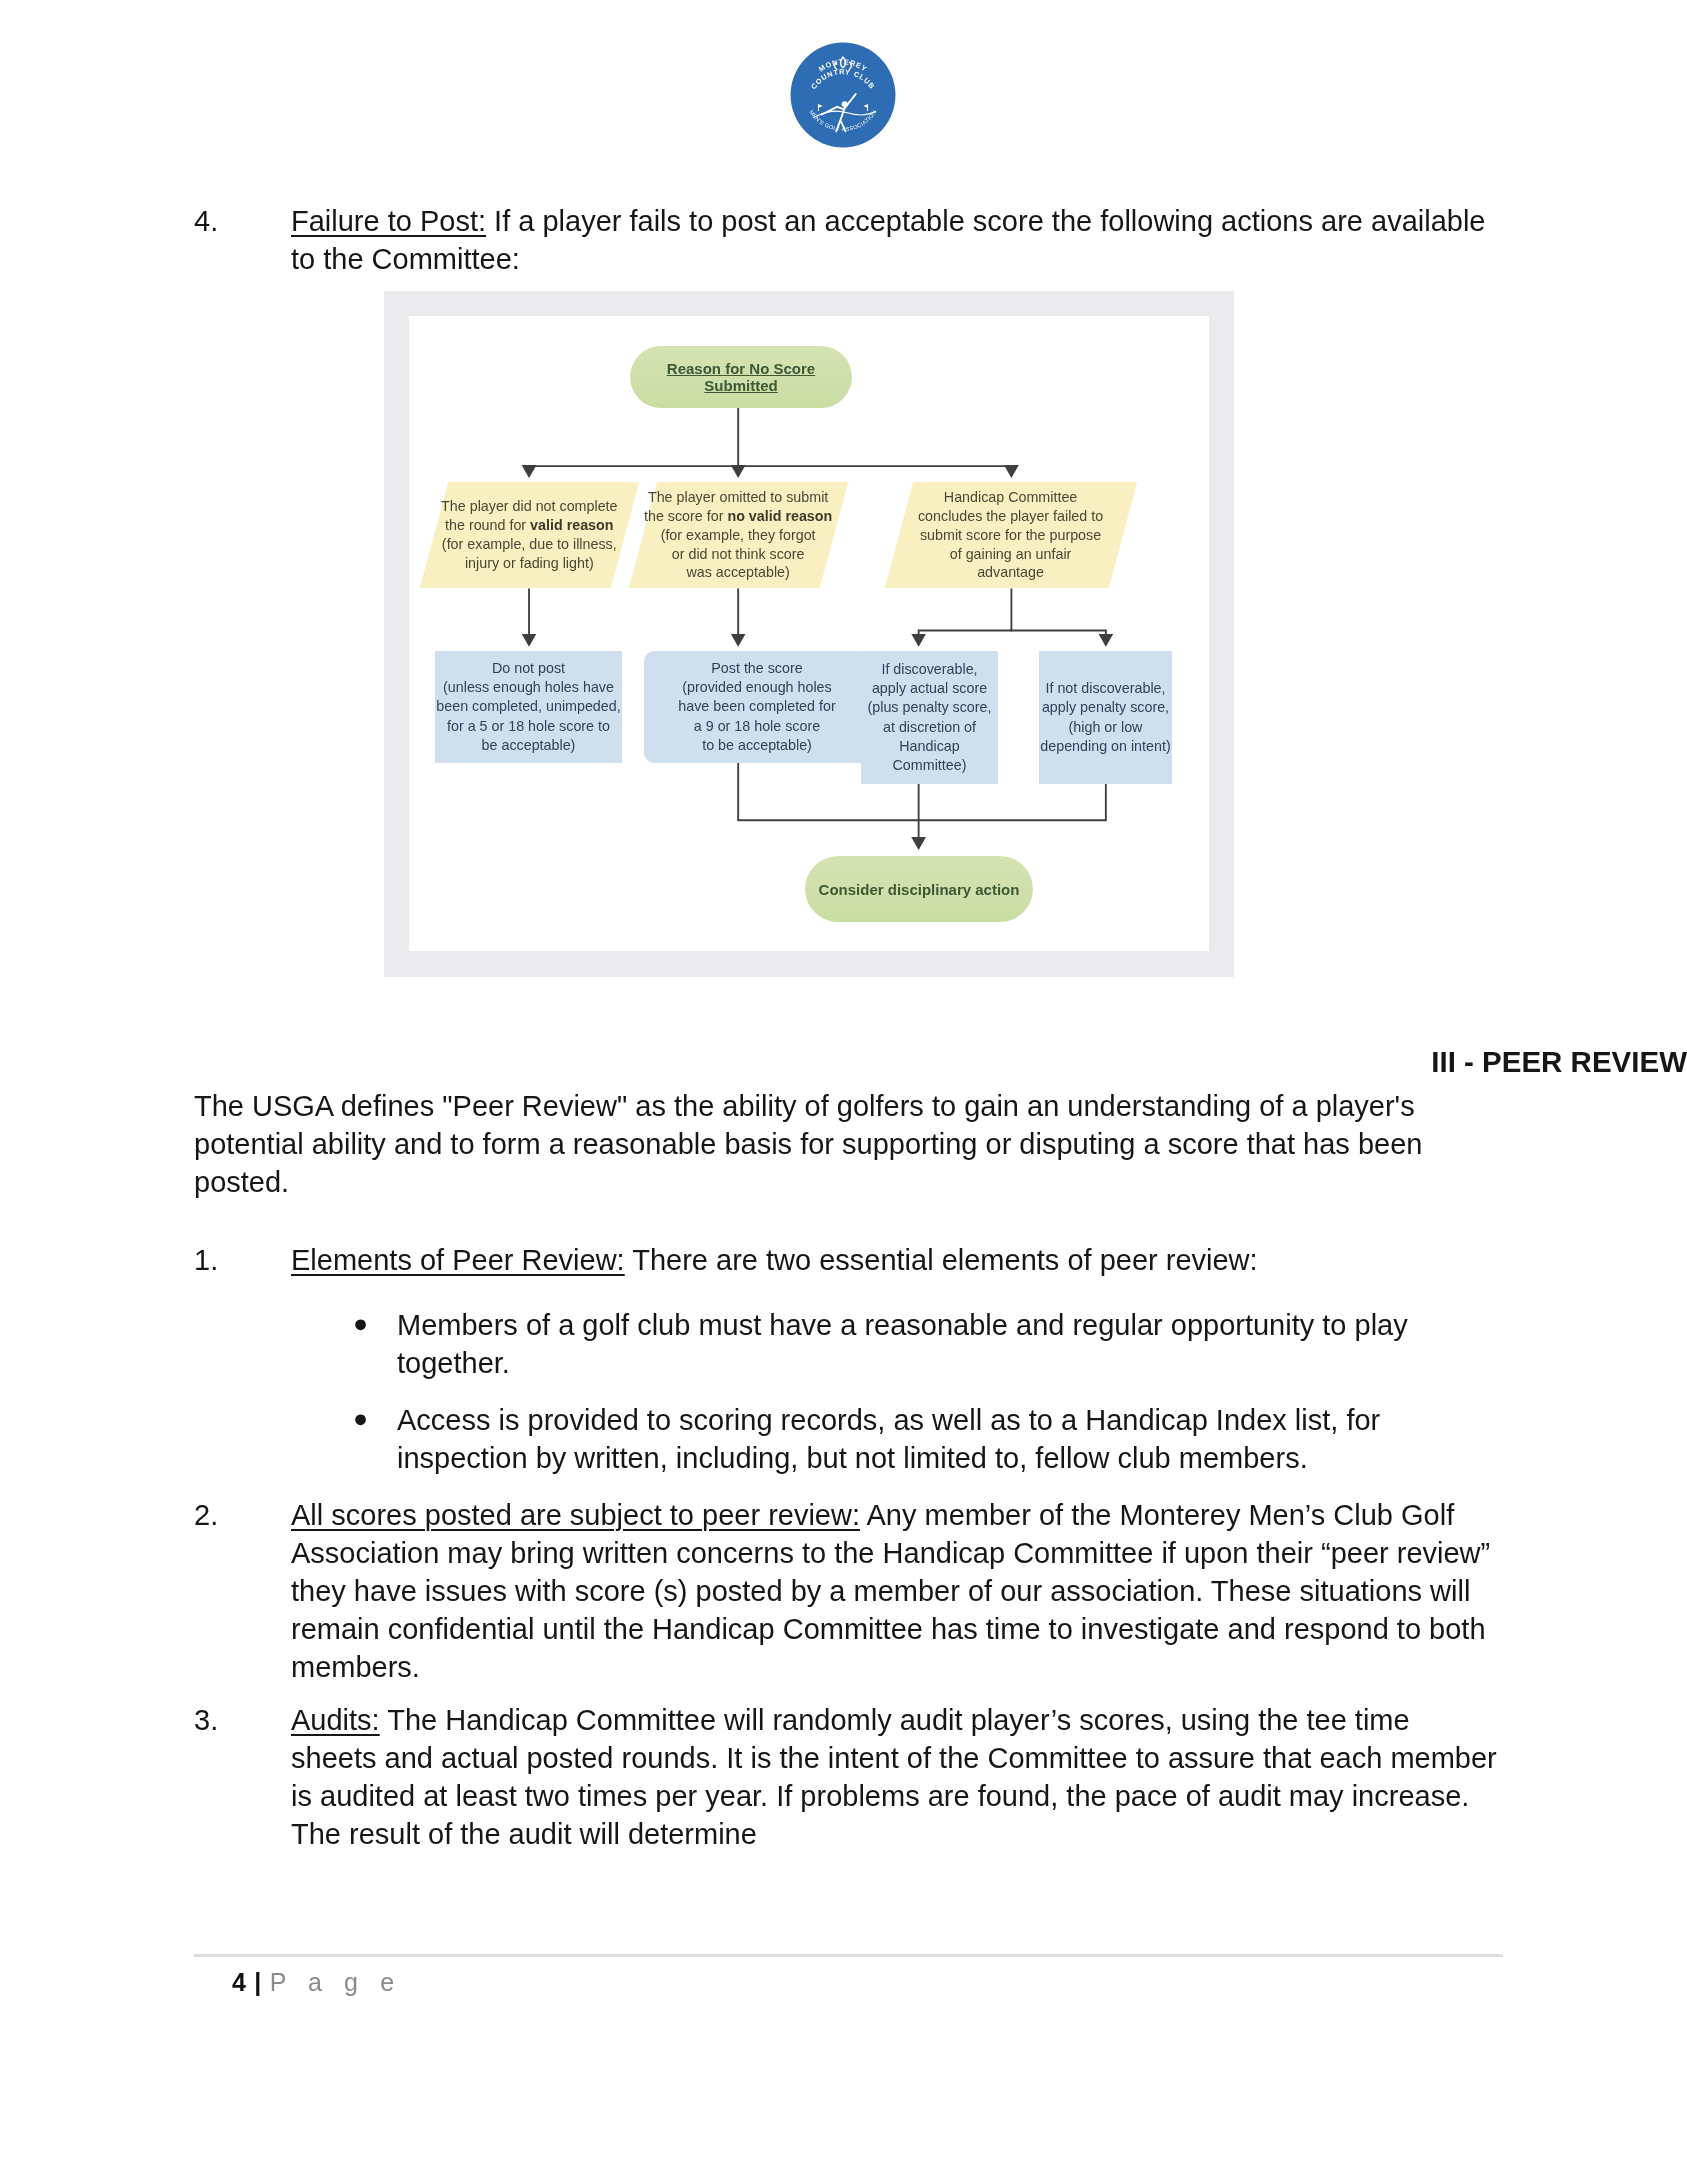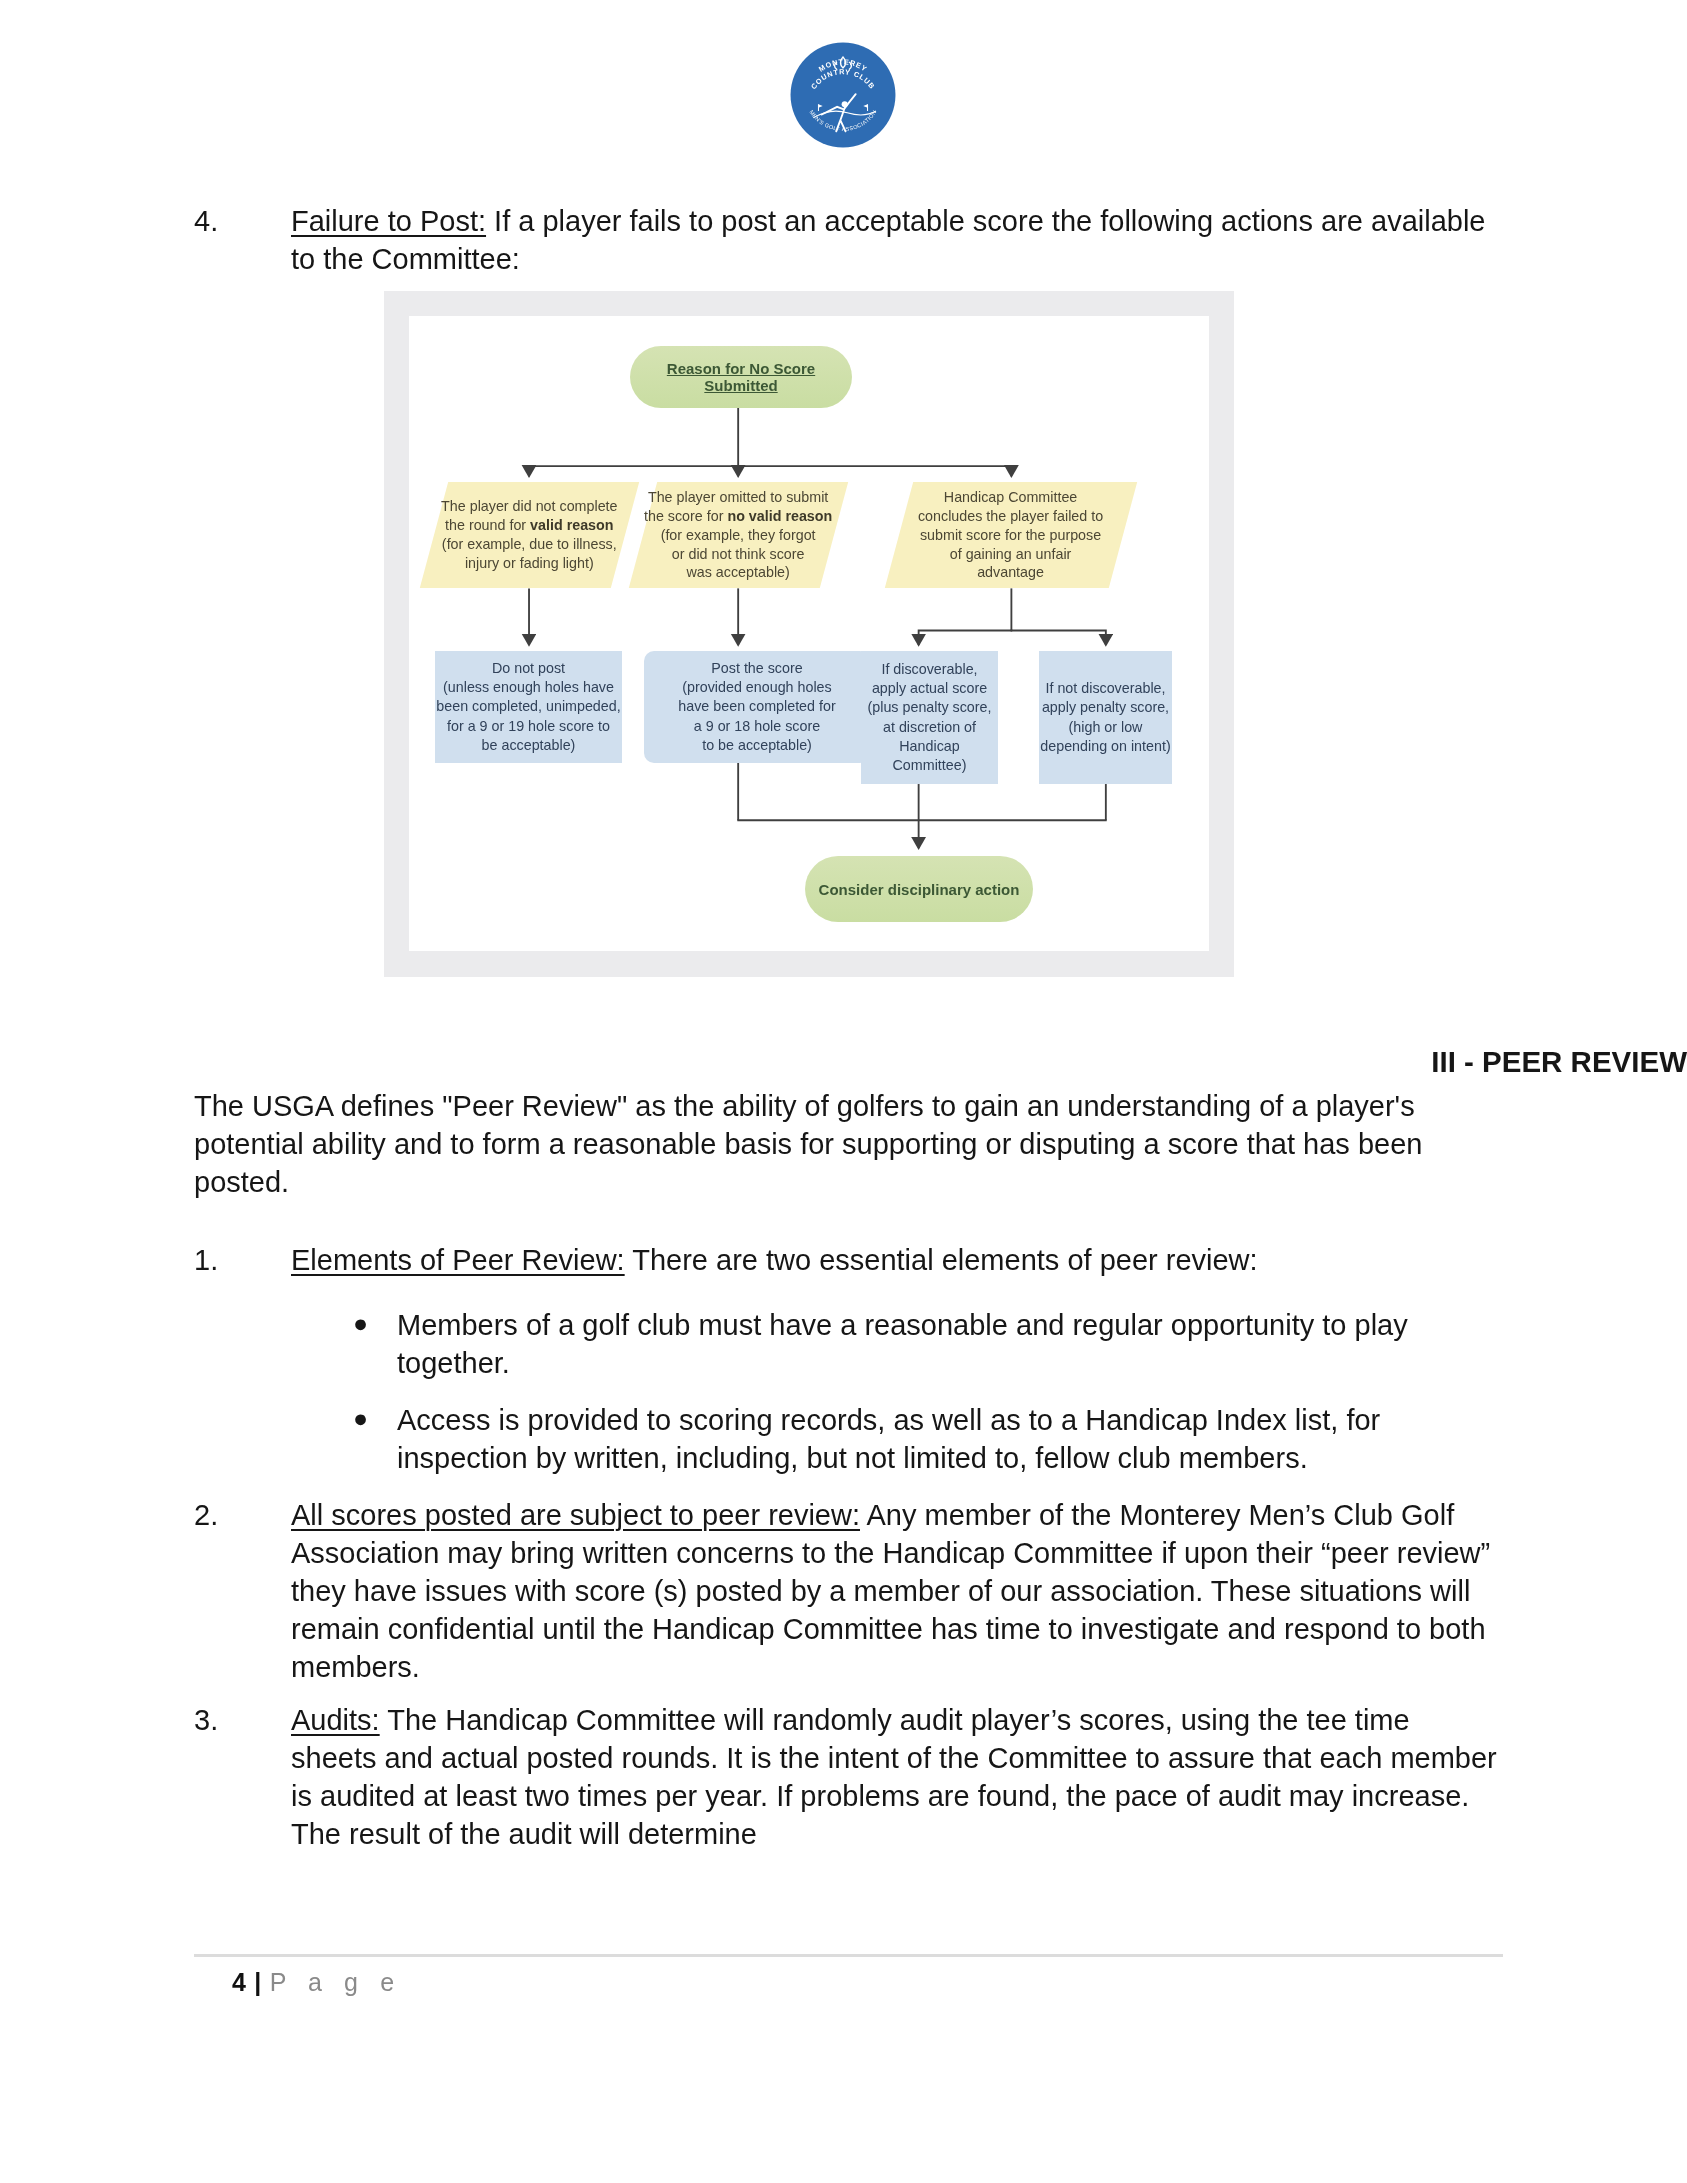--- a/index.html
+++ b/index.html
@@ -139,21 +139,21 @@
 concludes the player failed to
 submit score for the purpose
 of gaining an unfair
 advantage</span><span class="bold"></span><span></span></span>
       </div>
 
       <div class="fc-node bluebox n-b1">
         <span class="fc-text">Do not post
 (unless enough holes have
 been completed, unimpeded,
-for a 9 or 19 hole score to
+for a 5 or 18 hole score to
 be acceptable)</span>
       </div>
       <div class="fc-node bluebox n-b2">
         <span class="fc-text">Post the score
 (provided enough holes
 have been completed for
 a 9 or 18 hole score
 to be acceptable)</span>
       </div>
       <div class="fc-node bluebox n-b3">

